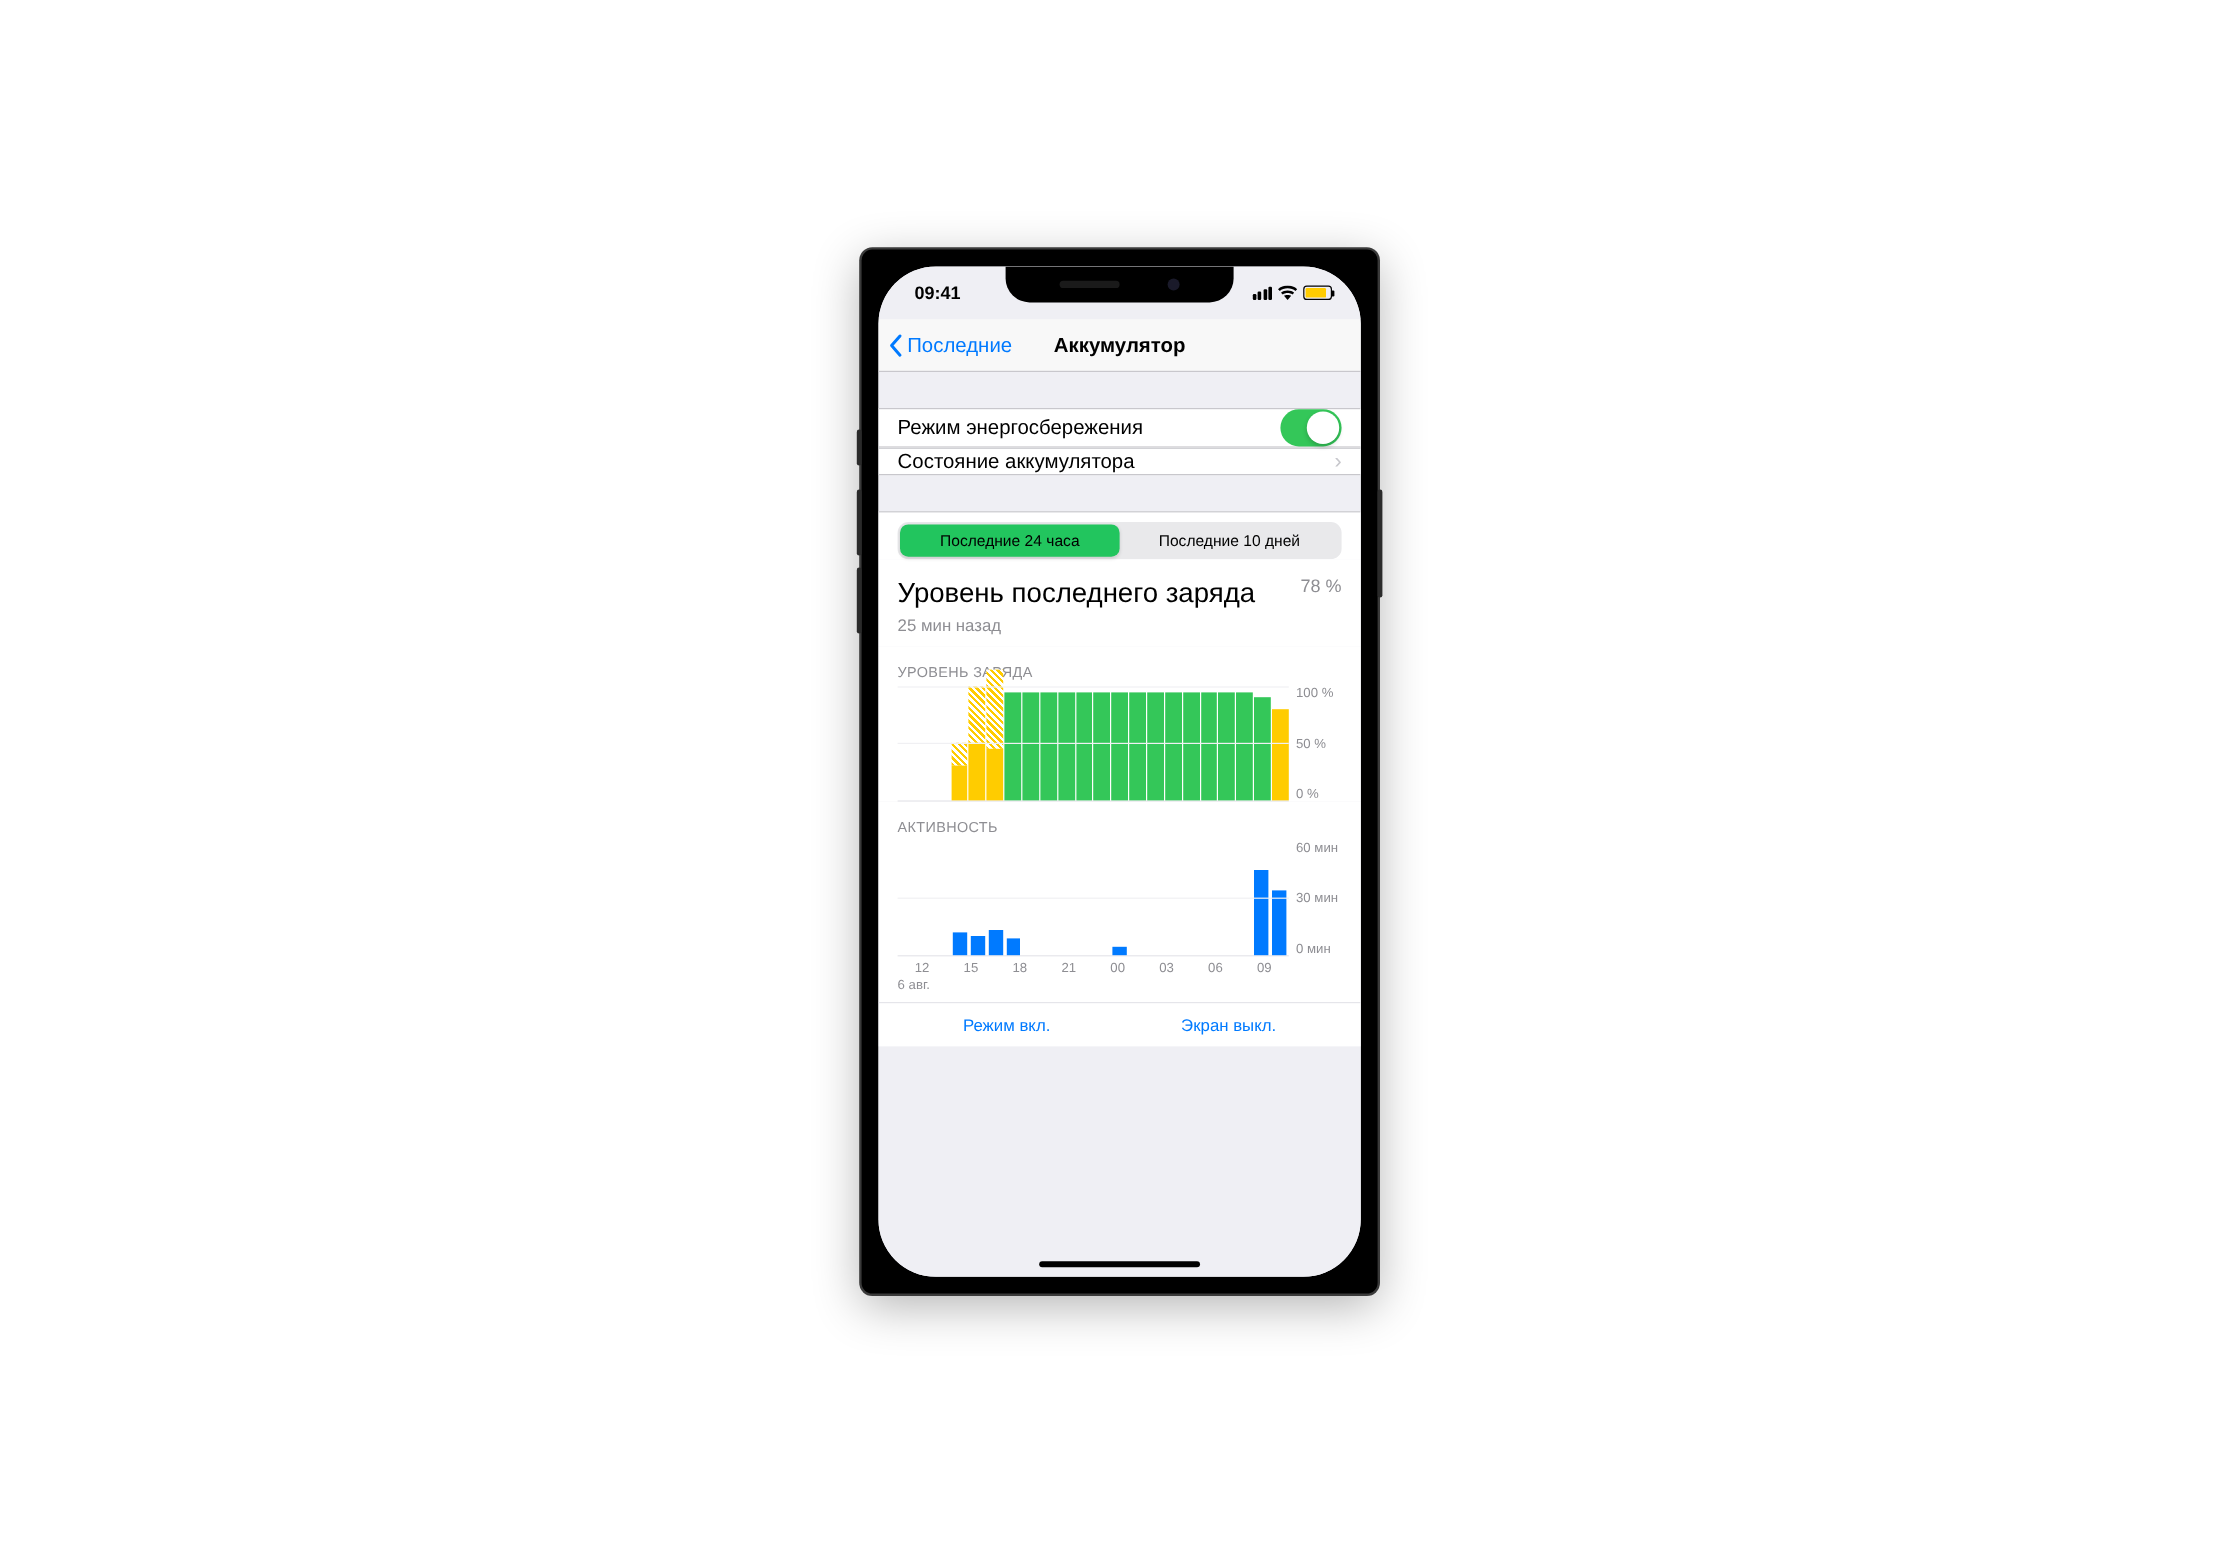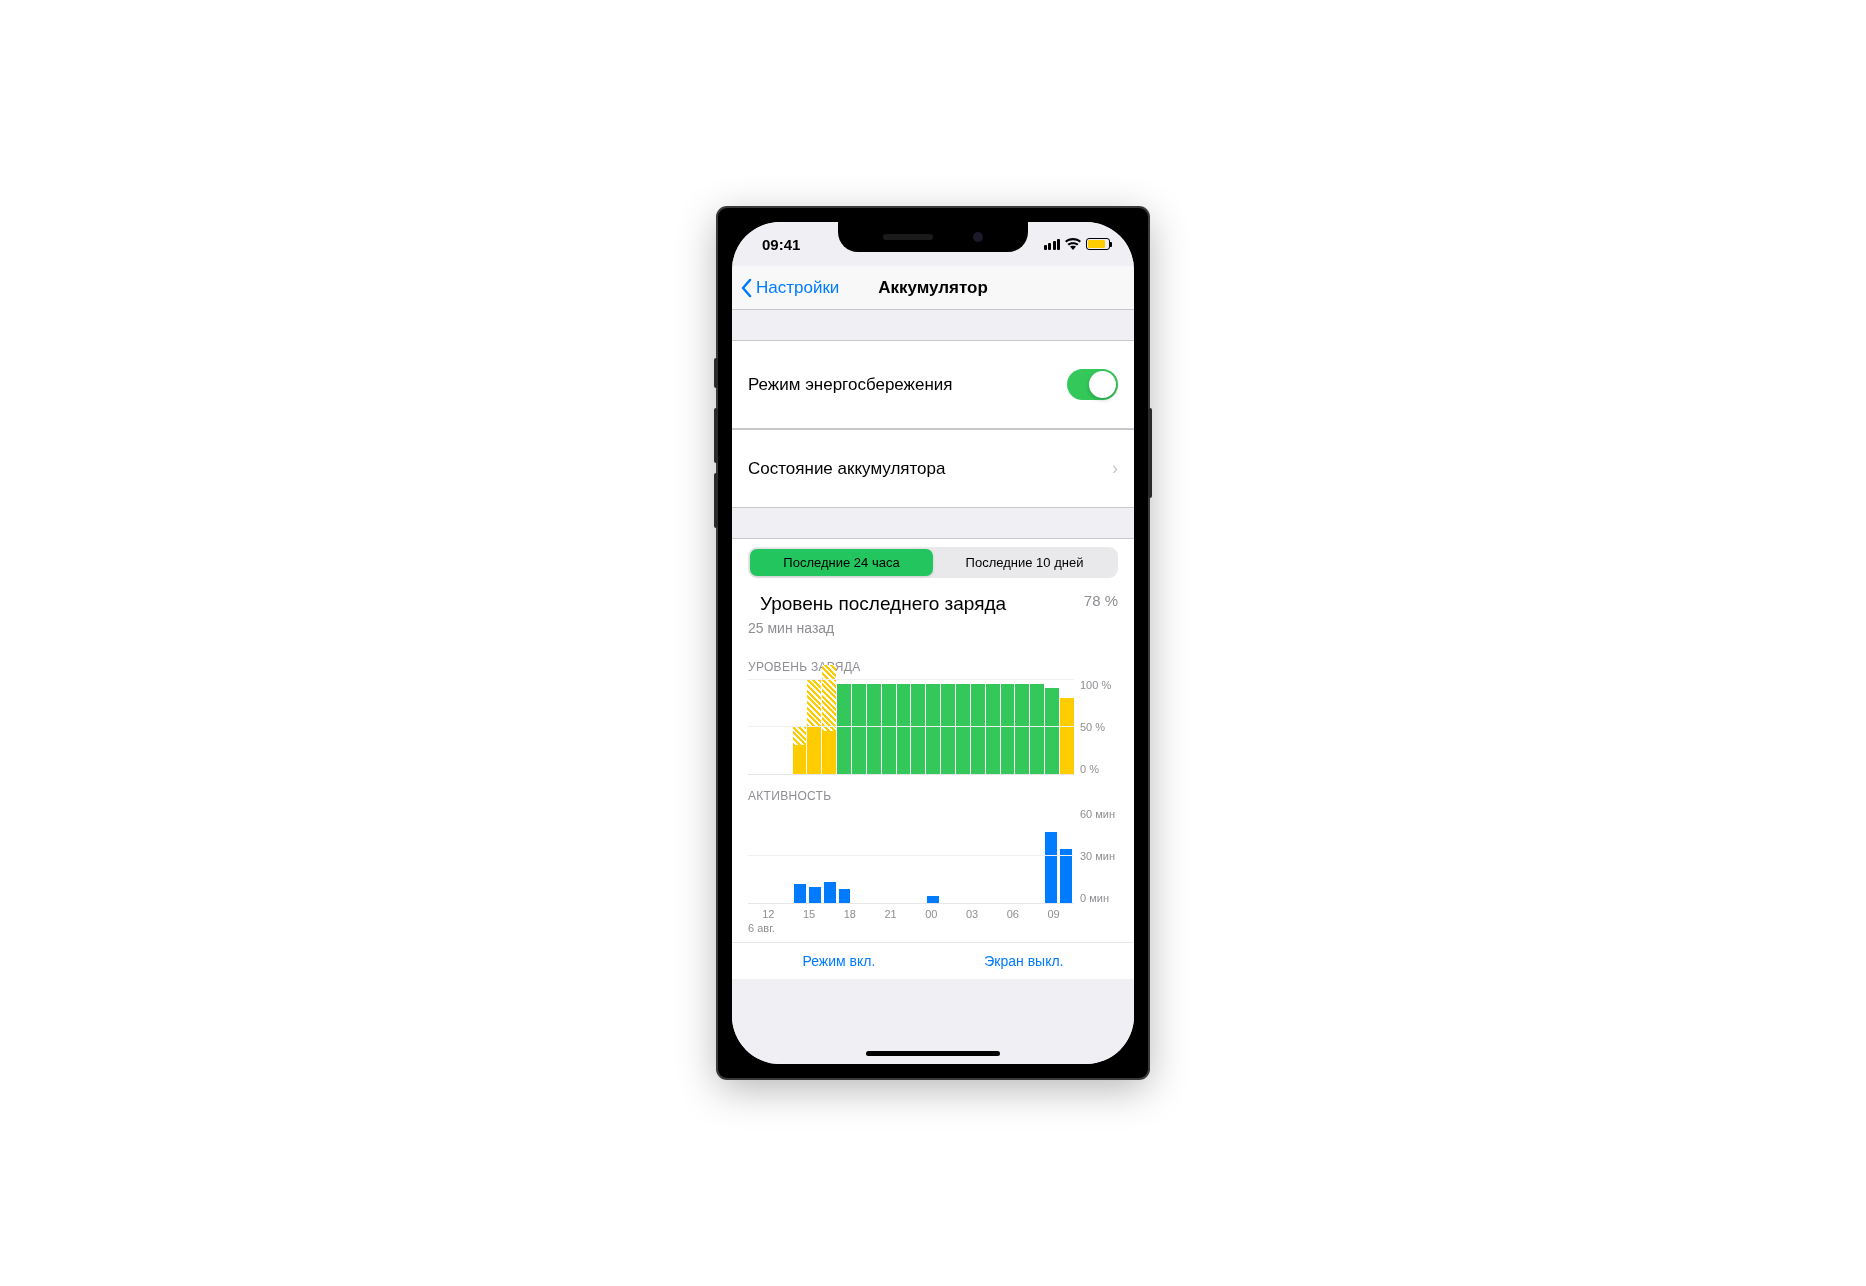--- a/index.html
+++ b/index.html
@@ -82,21 +82,21 @@
   .nav-title { position:absolute; left:50%; transform:translateX(-50%); font-size:17px; font-weight:600; }
 
   .content { height: calc(100% - 88px); overflow-y: auto; background:#efeff4; }
   .content::-webkit-scrollbar { display:none; }
 
   .group-gap { height: 30px; }
   .cell {
     background: #fff;
     border-top: 0.5px solid #c8c7cc;
     border-bottom: 0.5px solid #c8c7cc;
-    padding: 28px 16px;
+    padding: 0 16px;
     display: flex;
     align-items: center;
     justify-content: space-between;
     font-size: 17px;
   }
   .cell-label { color:#000; }
   .toggle {
     width: 51px; height: 31px; border-radius: 16px;
     background: #34c759; position: relative; flex-shrink:0;
   }
@@ -121,21 +121,21 @@
     flex:1; text-align:center; padding:6px 4px; font-size:13px;
     border-radius:7px; color:#000;
   }
   .seg-item.active {
     background:#22c55e; font-weight:500;
     box-shadow: 0 1px 3px rgba(0,0,0,0.12);
   }
 
   .white-section { background:#fff; padding: 14px 16px 10px; }
   .last-charge { display:flex; justify-content:space-between; align-items:flex-start; }
-  .lc-left .lc-title { font-size:19px; color:#000; line-height:1.25;margin-left:12px; }
+  .lc-left .lc-title { font-size:23px; color:#000; line-height:1.25; }
   .lc-left .lc-sub { font-size:14px; color:#8e8e93; margin-top:4px; }
   .lc-value { font-size:15px; color:#8e8e93; }
 
   .chart-block { padding: 14px 16px 0; background:#fff; }
   .chart-title { font-size:12px; color:#8e8e93; letter-spacing:0.3px; margin-bottom:6px; }
   .chart-area { display:flex; }
   .chart-bars {
     flex:1; height:95px; display:flex; align-items:flex-end; gap:1px;
     border-bottom:1px solid #e5e5ea; position:relative;
   }
@@ -205,21 +205,21 @@
           <div class="battery-fill"></div>
         </div>
       </div>
     </div>
 
     <div class="nav-bar">
       <div class="back-btn">
         <svg viewBox="0 0 12 20">
             <path d="M10 2 L3 10 L10 18" stroke="#007aff" stroke-width="2.5" fill="none" stroke-linecap="round" stroke-linejoin="round"></path>
           </svg>
-        <span>Настройки</span>
+        <span>Последние</span>
       </div>
       <span class="nav-title">Аккумулятор</span>
     </div>
 
     <div class="content">
       <div class="group-gap"></div>
 
       <div class="cell">
         <span class="cell-label">Режим энергосбережения</span>
         <div class="toggle"></div>

